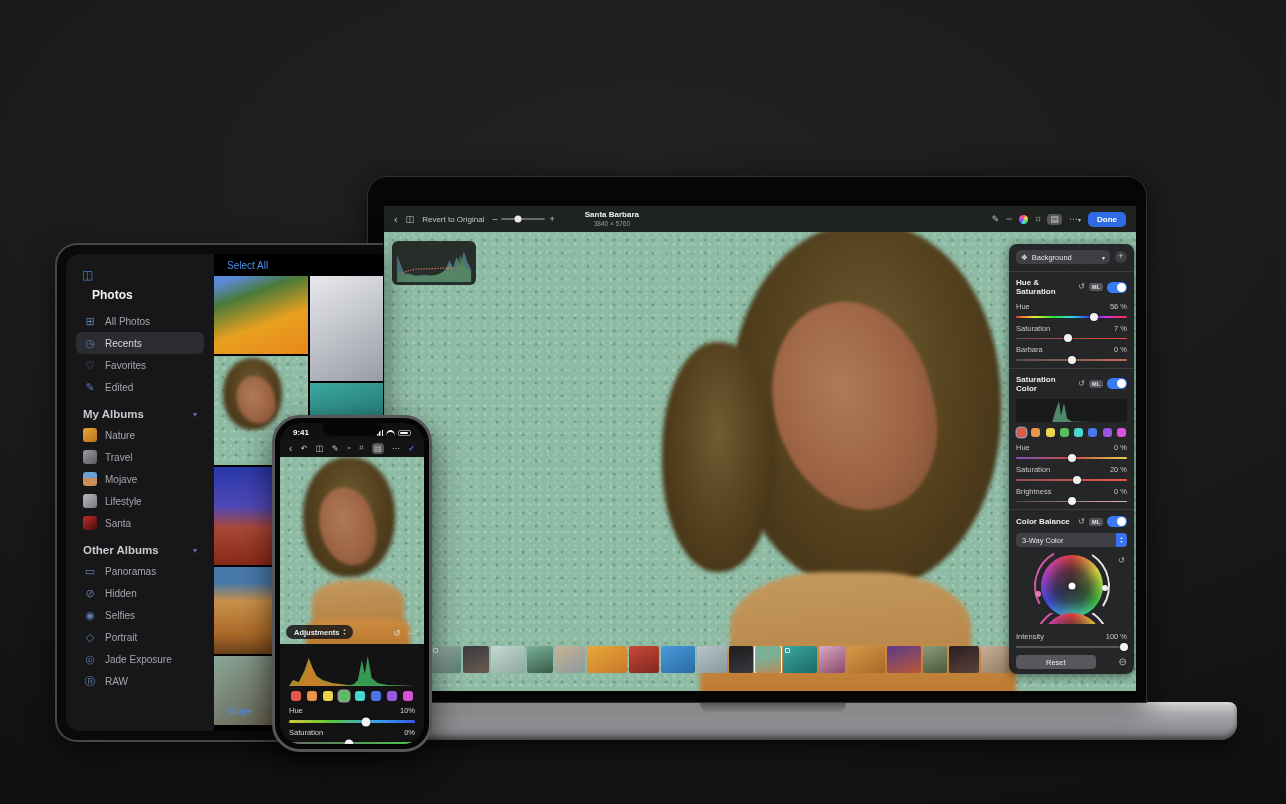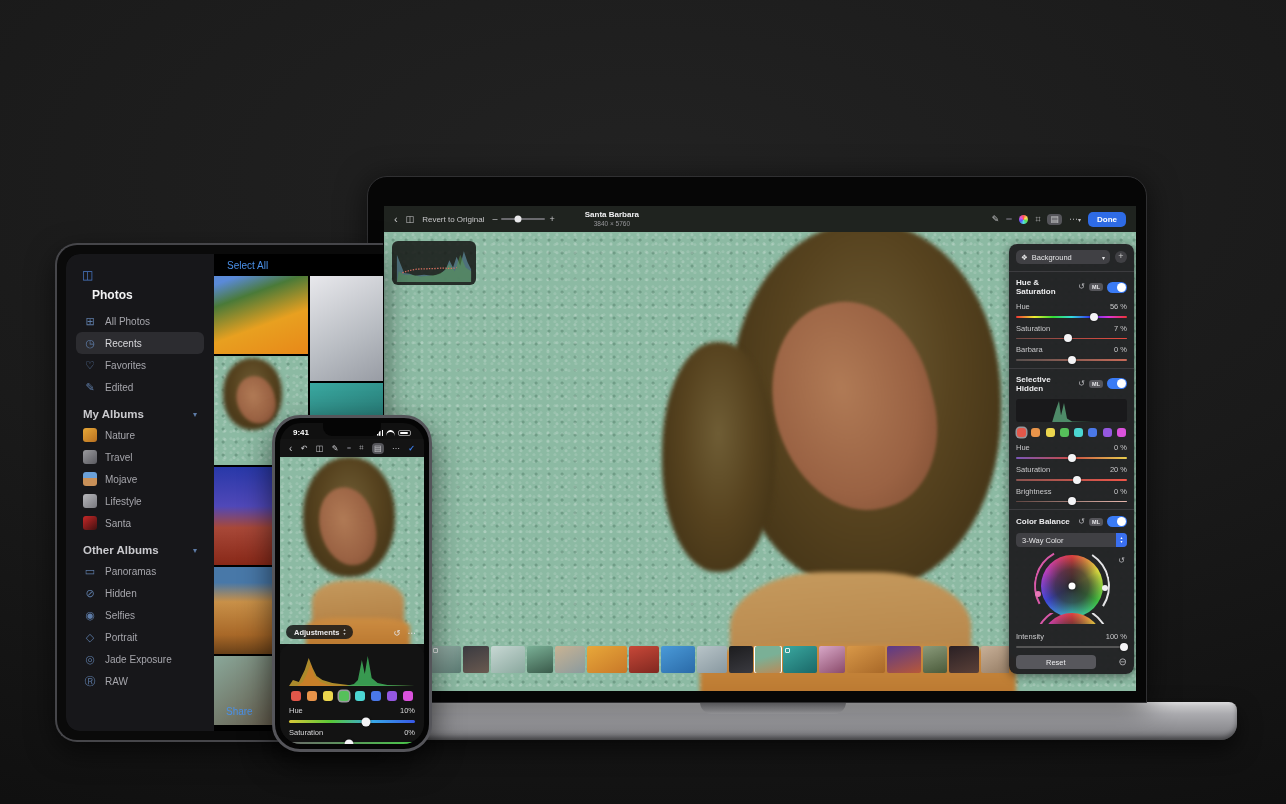--- a/index.html
+++ b/index.html
@@ -314,21 +314,21 @@
               <span>Barbara</span>
               <span>0 %</span>
             </div>
           <div class="track g-vib">
               <span class="knob" style="left: 50%;"></span>
             </div>
 
           <div class="pdivider"></div>
 
           <div class="prow mt6">
-            <span class="ptitle">Selective Hidden</span>
+            <span class="ptitle">Saturation Color</span>
             <span class="sec-ctrls">
               <span class="reset-ic">↺</span>
               <span class="ml">ML</span>
               <span class="toggle"></span>
             </span>
           </div>
           <svg class="sel-hist" viewBox="0 0 111 46" preserveAspectRatio="none">
             <path d="M0 46 L36 46 L40 20 L43 4 L45 32 L48 8 L51 38 L56 44 L111 46 Z" fill="#4e8a68"></path>
           </svg>
           <div class="sw-row">

